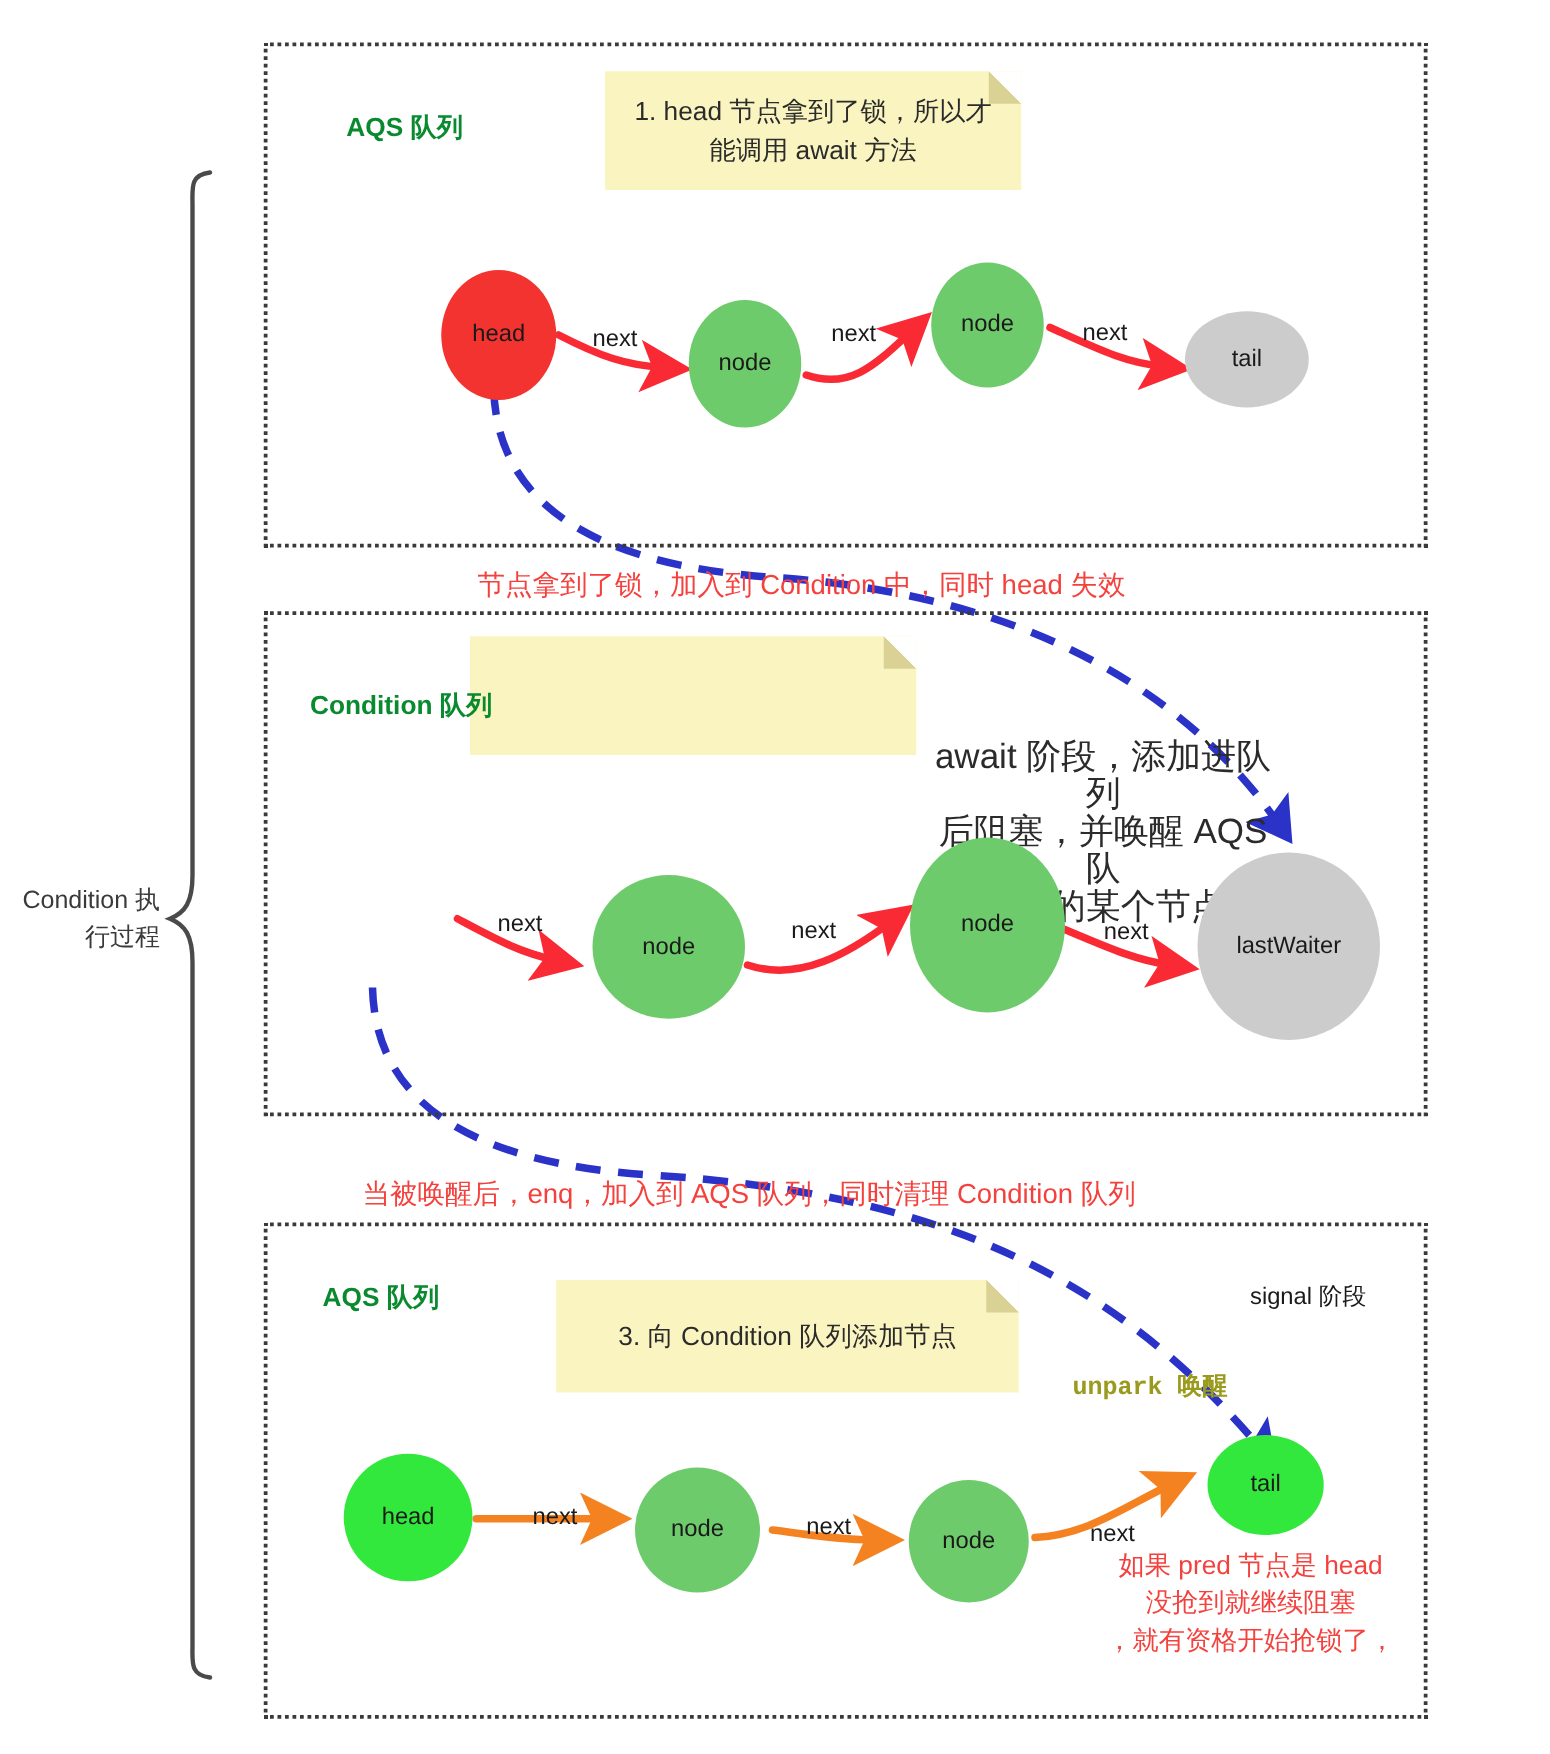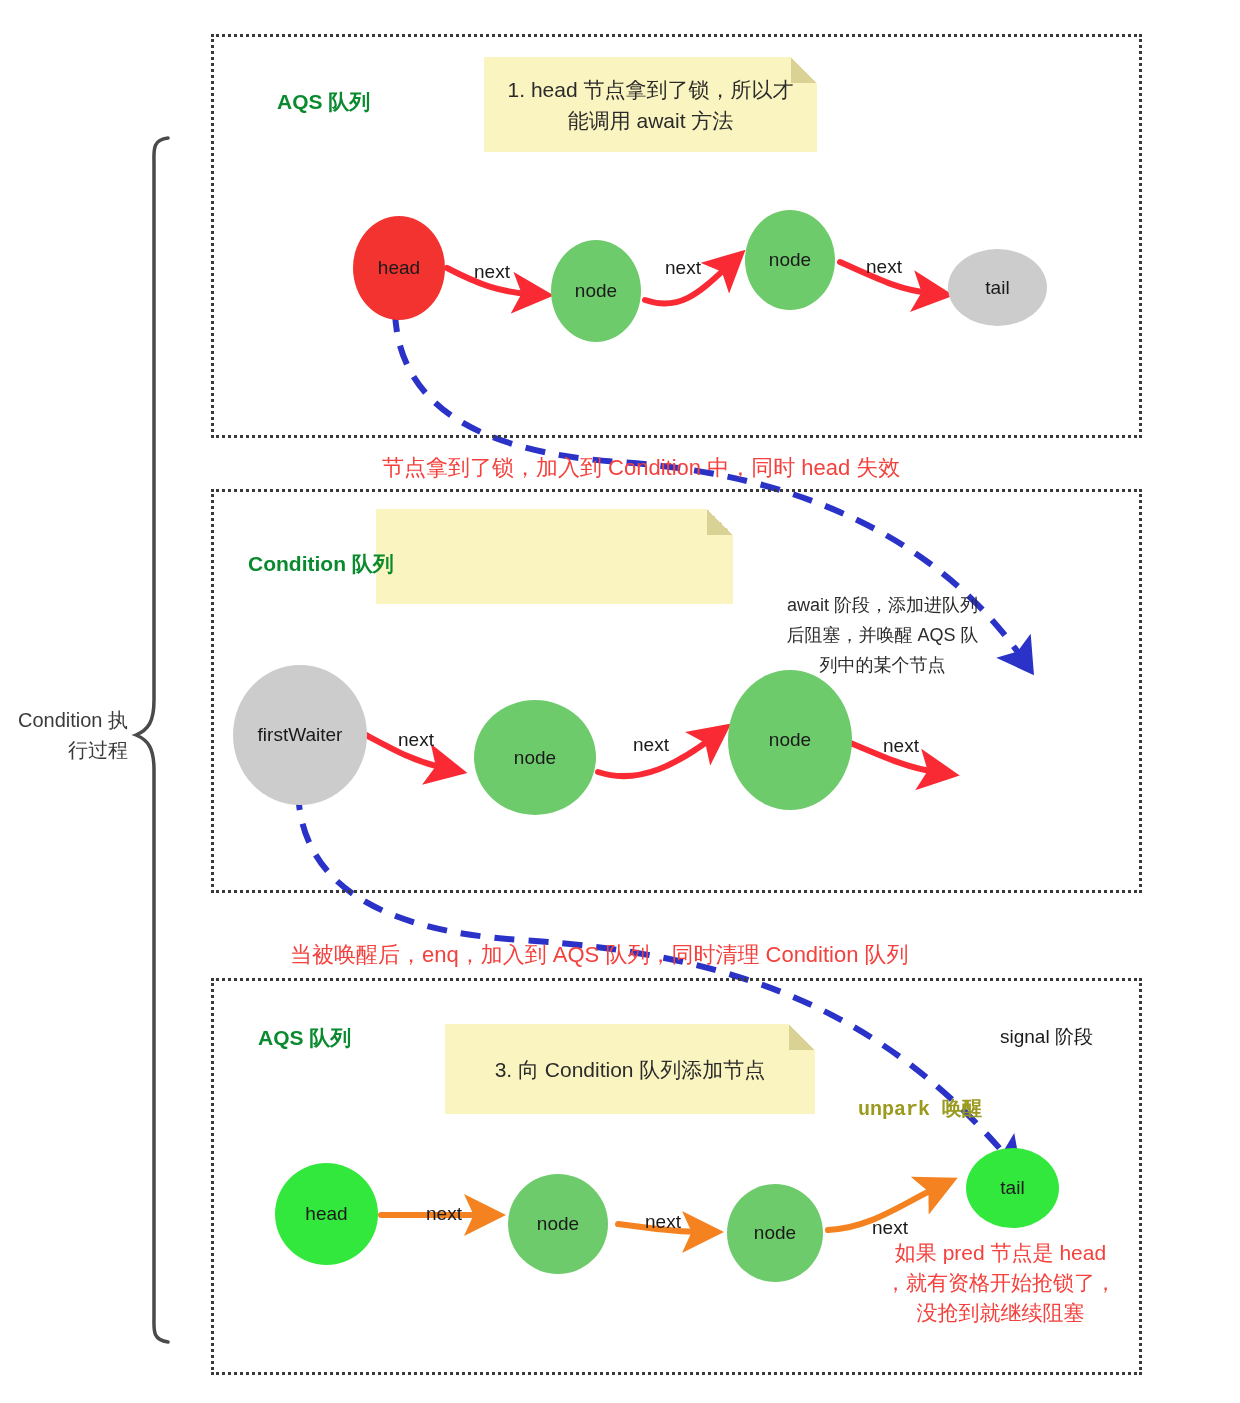--- a/index.html
+++ b/index.html
@@ -19,21 +19,21 @@
   .qlabel{position:absolute;color:#0A8A2F;font-weight:bold;font-size:21px;white-space:nowrap;}
 
   .node{position:absolute;border-radius:50%;display:flex;align-items:center;
         justify-content:center;color:#1a1a1a;font-size:19px;white-space:nowrap;}
 
   .edge-label{position:absolute;color:#1a1a1a;font-size:19px;white-space:nowrap;}
 
   .red-note{position:absolute;color:#F4413D;font-size:22px;white-space:nowrap;}
   .red-note.multi{white-space:normal;text-align:center;line-height:30px;font-size:21px;}
 
-  .black-note{position:absolute;color:#2b2b2b;font-size:18px;line-height:30px;text-align:center;}
+  .black-note{position:absolute;color:#2b2b2b;font-size:28px;line-height:30px;text-align:center;}
   .olive-note{position:absolute;color:#9A9A1E;font-weight:bold;font-size:20px;white-space:nowrap;font-family:Liberation Mono, monospace;}
 
   .brace-label{position:absolute;color:#3a3a3a;font-size:20px;line-height:30px;text-align:right;}
 </style>
 </head>
 <body>
 
 <div id="root">
 
   <svg class="svg-layer" viewBox="0 0 1240 1403">
@@ -107,23 +107,23 @@
   <div class="note" style="left:376px;top:509px;width:357px;height:95px;">
     <span class="fold"></span>
   </div>
 
   <div class="black-note" style="left:740px;top:590px;width:285px;">
     <div>await 阶段，添加进队列</div>
     <div>后阻塞，并唤醒 AQS 队</div>
     <div>列中的某个节点</div>
   </div>
 
-  <div class="node" style="left:233px;top:665px;width:134px;height:140px;background:#CCCCCC;">firstWaiter</div>
   <div class="node" style="left:474px;top:700px;width:122px;height:115px;background:#6ECB6B;">node</div>
   <div class="node" style="left:728px;top:670px;width:124px;height:140px;background:#6ECB6B;">node</div>
+  <div class="node" style="left:958px;top:682px;width:146px;height:150px;background:#CCCCCC;">lastWaiter</div>
 
   <div class="edge-label" style="left:398px;top:729px;">next</div>
   <div class="edge-label" style="left:633px;top:734px;">next</div>
   <div class="edge-label" style="left:883px;top:735px;">next</div>
 
   <div class="red-note" style="left:290px;top:940px;">当被唤醒后，enq，加入到 AQS 队列，同时清理 Condition 队列</div>
 
   <div class="section-box" style="left:211px;top:978px;width:931px;height:397px;"></div>
 
   <div class="qlabel" style="left:258px;top:1024px;">AQS 队列</div>
@@ -141,22 +141,22 @@
   <div class="node" style="left:508px;top:1174px;width:100px;height:100px;background:#6ECB6B;">node</div>
   <div class="node" style="left:727px;top:1184px;width:96px;height:98px;background:#6ECB6B;">node</div>
   <div class="node" style="left:966px;top:1148px;width:93px;height:80px;background:#33E83D;">tail</div>
 
   <div class="edge-label" style="left:426px;top:1203px;">next</div>
   <div class="edge-label" style="left:645px;top:1211px;">next</div>
   <div class="edge-label" style="left:872px;top:1217px;">next</div>
 
   <div class="red-note multi" style="left:858px;top:1238px;width:285px;">
     <div>如果 pred 节点是 head</div>
+    <div>没抢到就继续阻塞</div>
     <div>，就有资格开始抢锁了，</div>
-    <div>没抢到就继续阻塞</div>
   </div>
 
   <div class="brace-label" style="left:0px;top:705px;width:128px;">
     <div>Condition 执</div>
     <div>行过程</div>
   </div>
 
 </div>
 
 </body></html>

